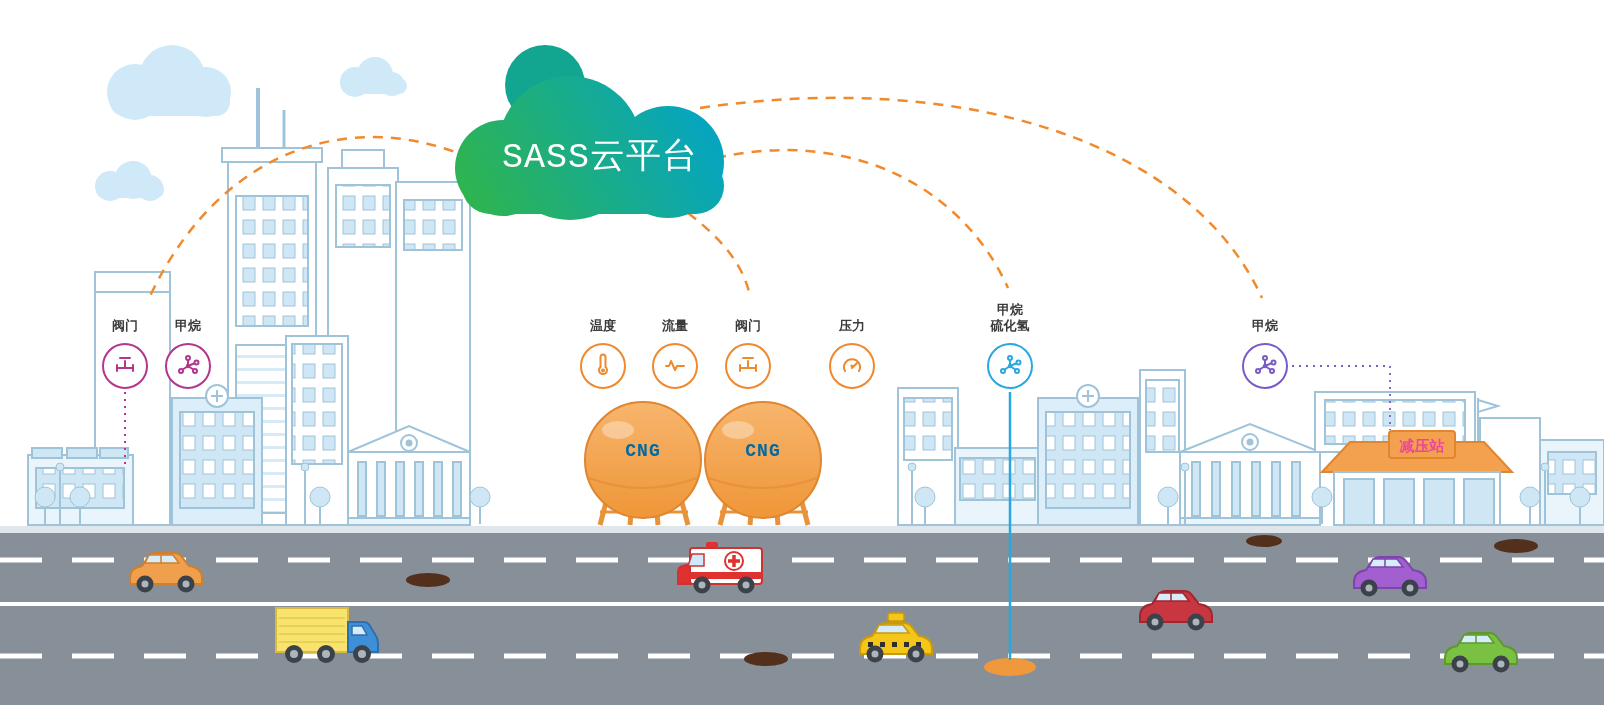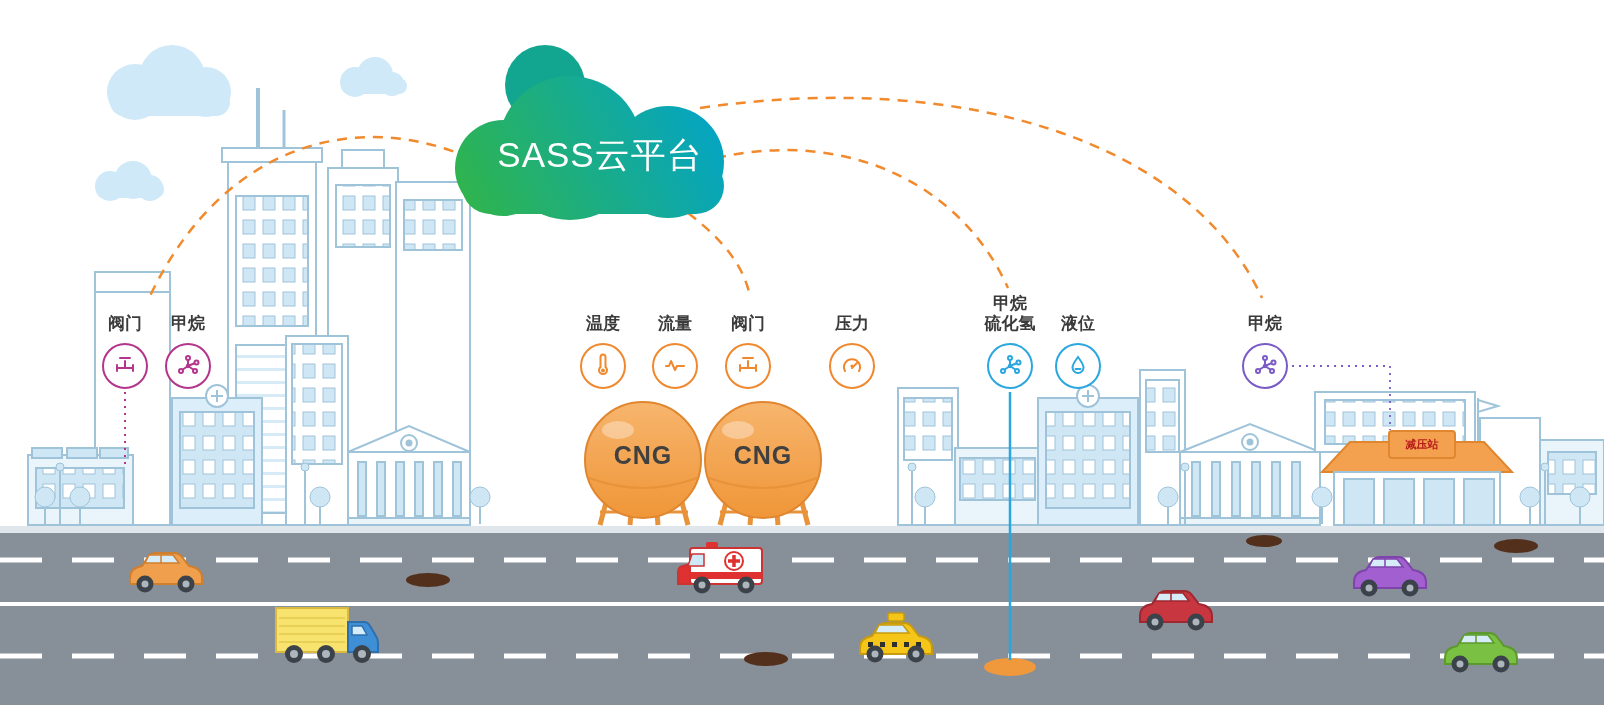--- a/index.html
+++ b/index.html
@@ -1,30 +1,30 @@
 <!DOCTYPE html>
 <html><head>
 <meta charset="utf-8">
 <style>
   html,body{margin:0;padding:0;background:#fff;}
   .stage{position:relative;width:1604px;height:705px;background:#ffffff;overflow:hidden;
-         font-family:Liberation Sans, sans-serif;}
+         font-family:Liberation Mono, monospace;}
   .stage > svg.scene{position:absolute;left:0;top:0;}
   .cloud-label{position:absolute;left:600px;top:155px;transform:translate(-50%,-50%);
                font-size:35px;color:#ffffff;font-weight:500;letter-spacing:1px;white-space:nowrap;}
   .sensor{position:absolute;top:285px;width:76px;height:104px;display:flex;flex-direction:column;
           align-items:center;justify-content:flex-end;gap:9px;}
-  .s-label{font-size:17px;font-weight:bold;color:#3b3b3b;white-space:pre-line;line-height:1.18;text-align:center;}
+  .s-label{font-size:13px;font-weight:bold;color:#3b3b3b;white-space:pre-line;line-height:1.18;text-align:center;}
   .s-circle{width:46px;height:46px;border-radius:50%;background:#fff;border:2.5px solid currentColor;
             display:flex;align-items:center;justify-content:center;box-sizing:border-box;}
   .g-magenta{color:#b3368c;} .g-orange{color:#f0882e;} .g-blue{color:#2ba7e0;} .g-purple{color:#7a5bc7;}
-  .tank-label{position:absolute;transform:translateX(-50%);color:#404040;font-weight:bold;
-              font-size:25px;letter-spacing:1px;}
+  .tank-label{position:absolute;transform:translateX(-50%);color:#0369a1;font-weight:bold;
+              font-size:18px;letter-spacing:1px;}
   .station-label{position:absolute;left:1422px;top:437px;transform:translateX(-50%);
-                 color:#b91c1c;font-weight:bold;font-size:11px;white-space:nowrap;}
+                 color:#ec4899;font-weight:bold;font-size:15px;white-space:nowrap;}
 </style>
 </head>
 <body>
 
 <div class="stage">
 
 <svg class="scene" width="1604" height="705" viewBox="0 0 1604 705">
   <defs>
     <linearGradient id="cloudGrad" gradientUnits="userSpaceOnUse" x1="470" y1="210" x2="724" y2="80">
       <stop offset="0" stop-color="#2fb44e"></stop>
@@ -404,29 +404,20 @@
     <svg width="26" height="26" viewBox="-13 -13 26 26" stroke="currentColor" stroke-width="2">
       <path d="M0 0 L0 -7 M0 0 L6 4 M0 0 L-6 4 M0 0 L7 -3" fill="none"></path>
       <circle r="2.2" fill="currentColor" stroke="none"></circle>
       <circle cx="0" cy="-8" r="2" fill="#fff"></circle>
           <circle cx="7" cy="5" r="2" fill="#fff"></circle>
       <circle cx="-7" cy="5" r="2" fill="#fff"></circle>
           <circle cx="8.5" cy="-3.5" r="2" fill="#fff"></circle>
     </svg>
   </div>
 </div>
-<div class="sensor g-blue" style="left:1040px">
-  <div class="s-label">液位</div>
-  <div class="s-circle">
-    <svg width="26" height="26" viewBox="-13 -13 26 26" fill="none" stroke="currentColor" stroke-width="2" stroke-linecap="round">
-      <path d="M0 -9 C3 -5 5.5 -1.5 5.5 1.5 a5.5 5.5 0 1 1 -11 0 C-5.5 -1.5 -3 -5 0 -9 z"></path>
-      <path d="M-2.5 3 h5"></path>
-    </svg>
-  </div>
-</div>
 
 <div class="sensor g-purple" style="left:1227px">
   <div class="s-label">甲烷</div>
   <div class="s-circle">
     <svg width="26" height="26" viewBox="-13 -13 26 26" stroke="currentColor" stroke-width="2">
       <path d="M0 0 L0 -7 M0 0 L6 4 M0 0 L-6 4 M0 0 L7 -3" fill="none"></path>
       <circle r="2.2" fill="currentColor" stroke="none"></circle>
       <circle cx="0" cy="-8" r="2" fill="#fff"></circle>
           <circle cx="7" cy="5" r="2" fill="#fff"></circle>
       <circle cx="-7" cy="5" r="2" fill="#fff"></circle>

